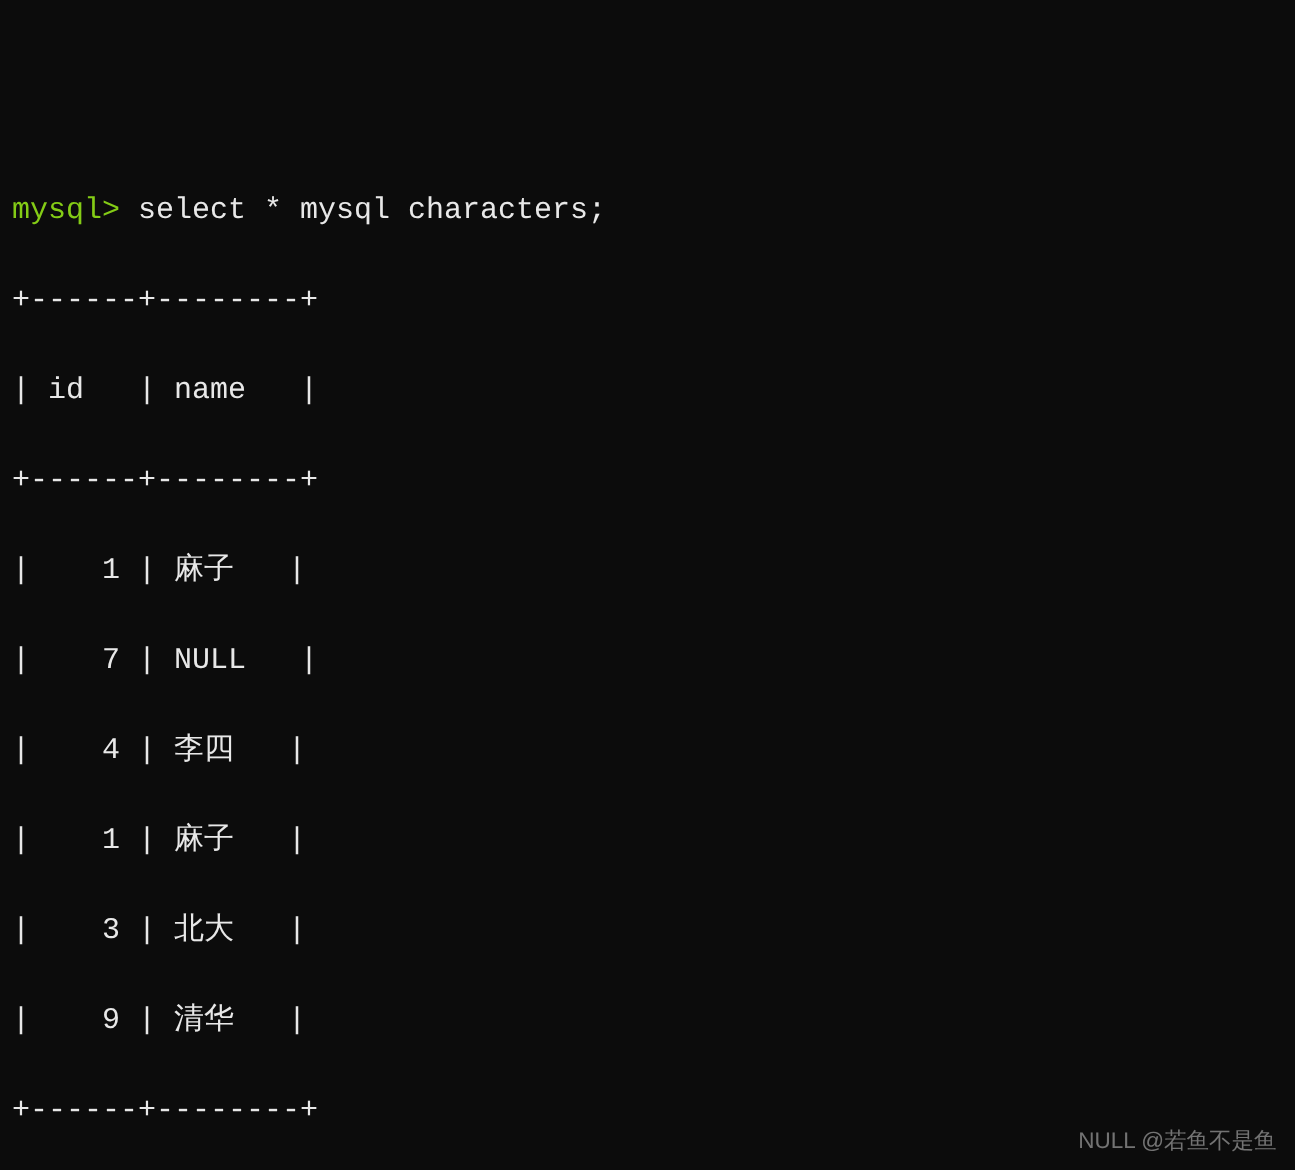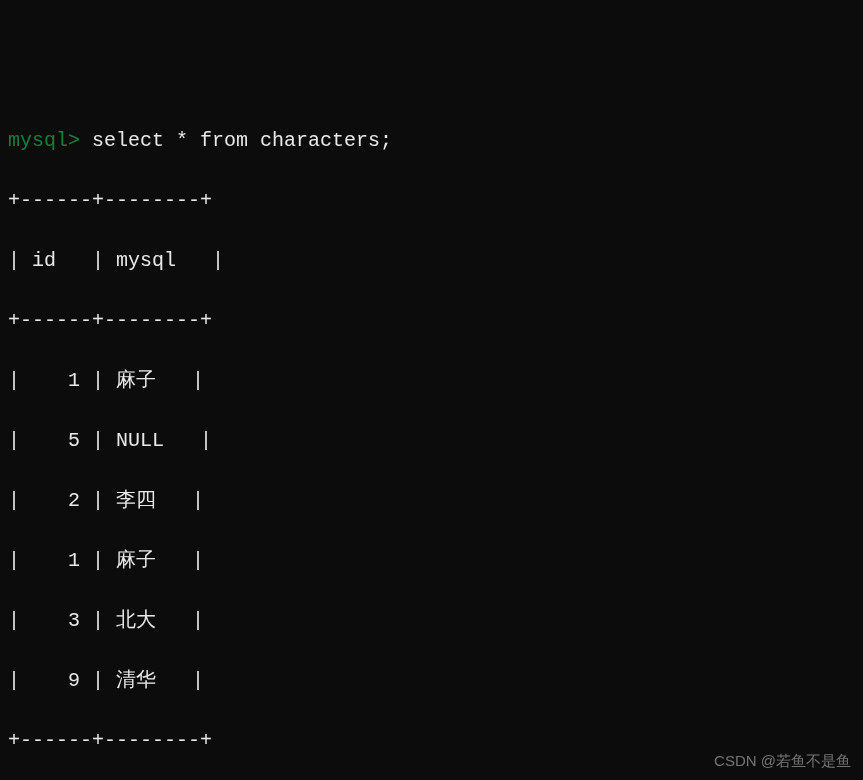--- a/index.html
+++ b/index.html
@@ -16,60 +16,60 @@
       padding: 6px 8px;
       width: 863px;
       height: 780px;
       position: relative;
       white-space: pre;
     }
     .line {
       white-space: pre;
     }
     .prompt {
-      color: #15803d;
+      color: #84cc16;
     }
     .watermark {
       position: absolute;
       bottom: 8px;
       right: 12px;
       color: rgba(200, 200, 200, 0.55);
       font-family: Arial, sans-serif;
       font-size: 15px;
       white-space: nowrap;
     }
   </style>
 </head>
 <body>
 
 
 
-<div class="line"><span class="prompt">mysql&gt; </span><span>select * from characters;</span></div>
+<div class="line"><span class="prompt">mysql&gt; </span><span>select * mysql characters;</span></div>
 <div class="line">+------+--------+</div>
-<div class="line">| id   | mysql   |</div>
+<div class="line">| id   | name   |</div>
 <div class="line">+------+--------+</div>
 <div class="line">|    1 | 麻子   |</div>
-<div class="line">|    5 | NULL   |</div>
-<div class="line">|    2 | 李四   |</div>
+<div class="line">|    7 | NULL   |</div>
+<div class="line">|    4 | 李四   |</div>
 <div class="line">|    1 | 麻子   |</div>
 <div class="line">|    3 | 北大   |</div>
 <div class="line">|    9 | 清华   |</div>
 <div class="line">+------+--------+</div>
 
 
 
 
 
 
 
 
 
 
 
 
 
 
 
 
-<div class="watermark">CSDN @若鱼不是鱼</div>
+<div class="watermark">NULL @若鱼不是鱼</div>
 
 
 
 
 </body></html>

